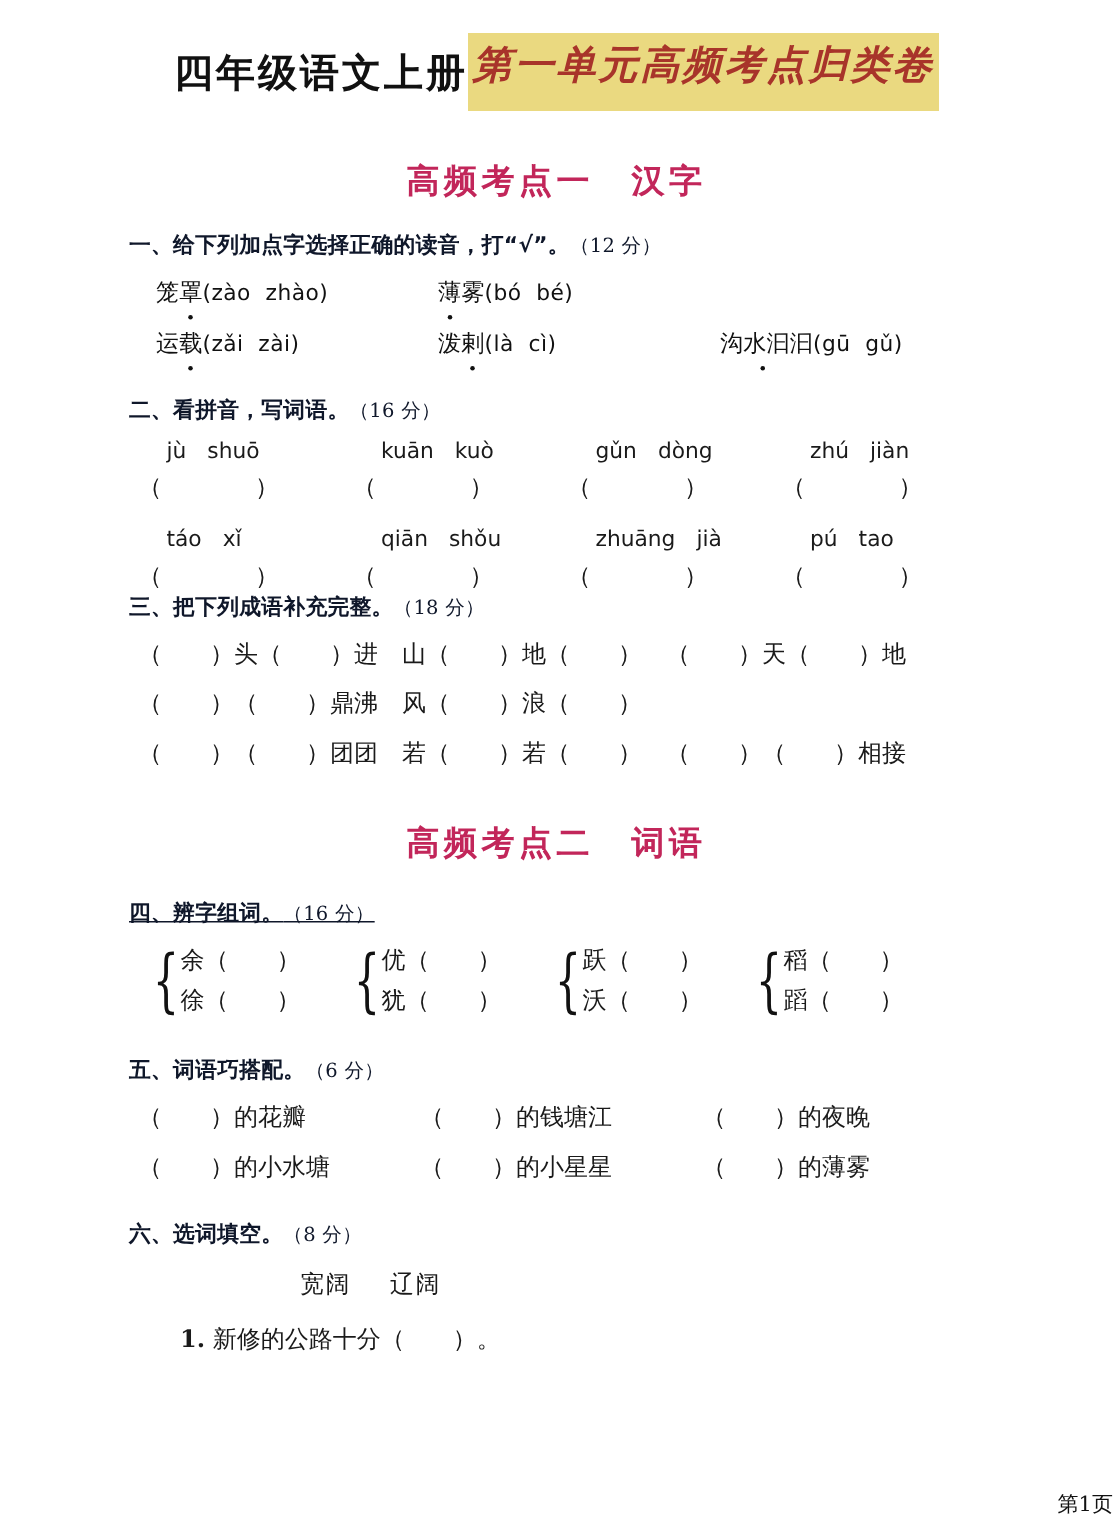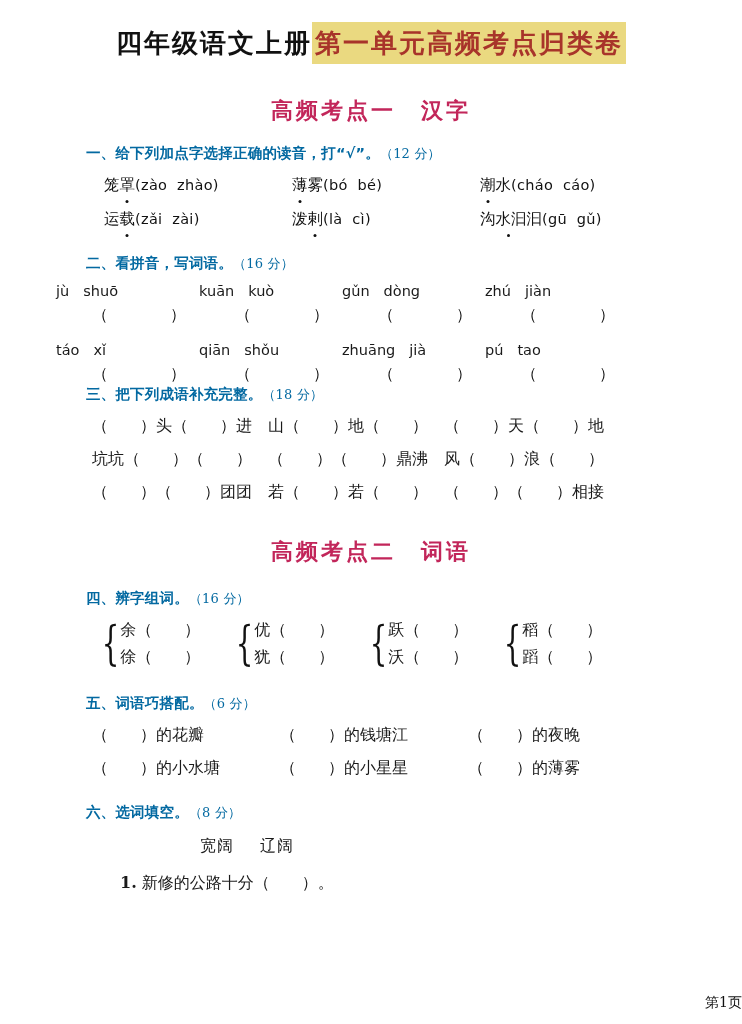--- a/index.html
+++ b/index.html
@@ -37,41 +37,42 @@
     letter-spacing: 2px;
     color: #111;
     font-family: "DejaVu Serif", "Liberation Serif", serif;
   }
   .title-hl {
     font-size: 26px;
     font-weight: 700;
     letter-spacing: 2px;
     color: #a8342a;
     background: #ead980;
-    padding: 4px 3px 3px 3px;
-    font-family: "DejaVu Serif", "Liberation Serif", serif;
+    padding: 4px 3px 13px 3px;
+    font-family: "DejaVu Serif", "Liberation Serif", serif;
+    font-style: italic;
   }
 
   
   .section-head {
     text-align: center;
     color: #c2265a;
     font-size: 22px;
     font-weight: 700;
     letter-spacing: 3px;
     font-family: "DejaVu Serif", "Liberation Serif", serif;
   }
   .sec1 { margin-top: 32px; }
   .sec2 { margin-top: 34px; text-align: center; }
 
   
   .ex-head {
     font-size: 14.5px;
     font-weight: 700;
-    color: #0369a1;
+    color: #0f172a;
     margin-left: 86px;
     letter-spacing: 0.2px;
     font-family: "DejaVu Sans", "Liberation Sans", sans-serif;
   }
   .ex-head .pts {
     font-weight: 400;
     font-size: 13px;
     font-family: "DejaVu Serif", "Liberation Serif", serif;
   }
 
@@ -106,21 +107,21 @@
     background: #111;
   }
   .pin {
     font-family: "DejaVu Sans", "Liberation Sans", sans-serif;
     font-size: 14.5px;
     letter-spacing: 0.3px;
   }
 
   
   .q2block { margin-top: 10px; }
-  .q2prow { display: flex; margin-left: 56px; align-items: center; }
+  .q2prow { display: flex; margin-left: 111px; align-items: center; }
   .q2cell {
     width: 143px;
     text-align: left;
     font-family: "DejaVu Sans", "Liberation Sans", sans-serif;
     font-size: 14.5px;
     white-space: nowrap;
   }
   .q2cell .sp { display: inline-block; padding-left: 14px; }
   .q2brow { display: flex; margin-left: 92px; margin-top: 6px; }
   .q2par {
@@ -225,23 +226,20 @@
     <span>一、给下列加点字选择正确的读音，打“√”。</span><span class="pts">（12 分）</span>
   </div>
 
   <div class="row q1row">
     <div class="q1cell">
       <span class="han">笼</span><span class="han dot">罩</span><span class="pin">(<span>zào</span>&nbsp;&nbsp;<span>zhào</span>)</span>
     </div>
     <div class="q1cell">
       <span class="han dot">薄</span><span class="han">雾</span><span class="pin">(<span>bó</span>&nbsp;&nbsp;<span>bé</span>)</span>
     </div>
-    <div class="q1cell">
-      <span class="han dot">潮</span><span class="han">水</span><span class="pin">(<span>cháo</span>&nbsp;&nbsp;<span>cáo</span>)</span>
-    </div>
   </div>
 
   <div class="row q1row">
     <div class="q1cell">
       <span class="han">运</span><span class="han dot">载</span><span class="pin">(<span>zǎi</span>&nbsp;&nbsp;<span>zài</span>)</span>
     </div>
     <div class="q1cell">
       <span class="han">泼</span><span class="han dot">剌</span><span class="pin">(<span>là</span>&nbsp;&nbsp;<span>cì</span>)</span>
     </div>
     <div class="q1cell">
@@ -286,33 +284,32 @@
   <div class="ex-head" style="">
     <span>三、把下列成语补充完整。</span><span class="pts">（18 分）</span>
   </div>
 
   <div class="q3row">
     <div class="q3cell">（　　）头（　　）进</div>
     <div class="q3cell">山（　　）地（　　）</div>
     <div class="q3cell">（　　）天（　　）地</div>
   </div>
   <div class="q3row">
-    <div class="q3cell">坑坑（　　）（　　）</div>
     <div class="q3cell">（　　）（　　）鼎沸</div>
     <div class="q3cell">风（　　）浪（　　）</div>
   </div>
   <div class="q3row">
     <div class="q3cell">（　　）（　　）团团</div>
     <div class="q3cell">若（　　）若（　　）</div>
     <div class="q3cell">（　　）（　　）相接</div>
   </div>
 
   <div class="section-head sec2">高频考点二　词语</div>
 
-  <div class="ex-head" style="margin-top:22px;">
+  <div class="ex-head" style="margin-top:22px;text-decoration:underline;">
     <span>四、辨字组词。</span><span class="pts">（16 分）</span>
   </div>
 
   <div class="q4row">
     <div class="q4group">
       <span class="brace">{</span>
       <span class="q4words">
         <span>余（　　）</span>
         <span>徐（　　）</span>
       </span>

